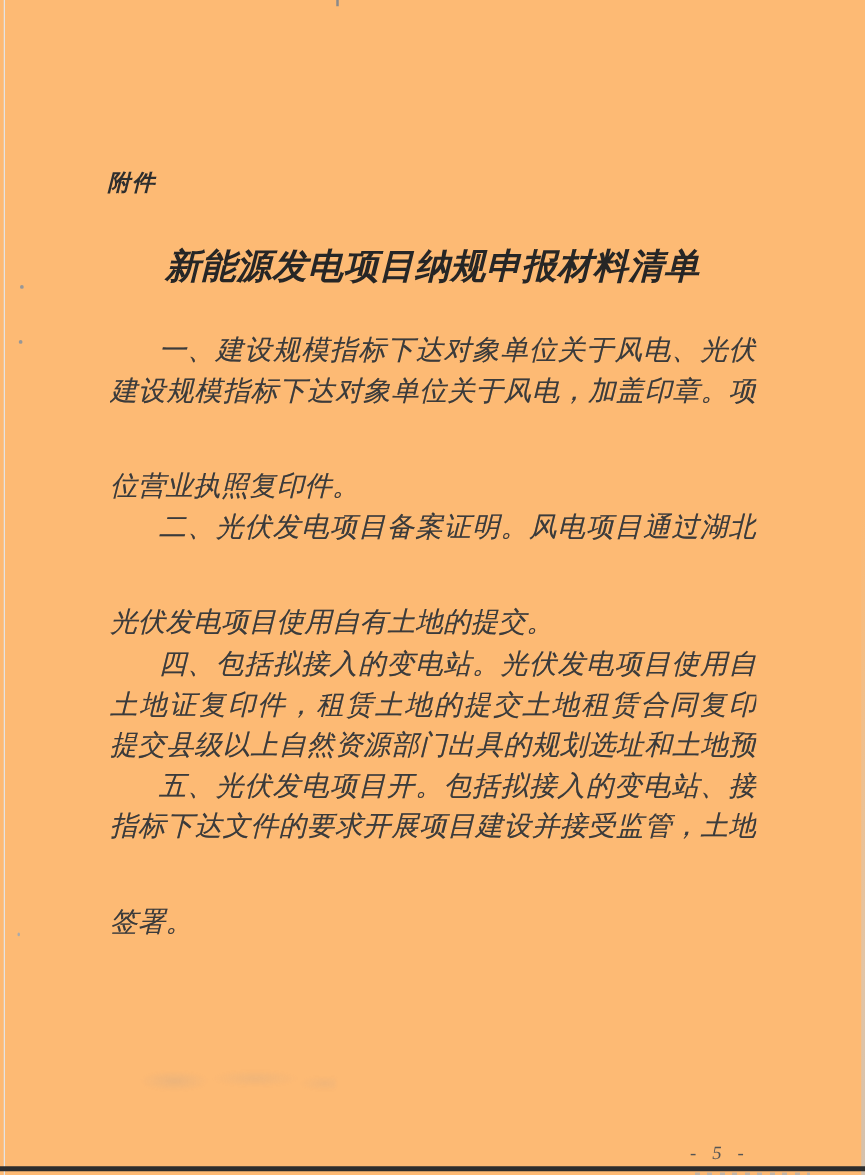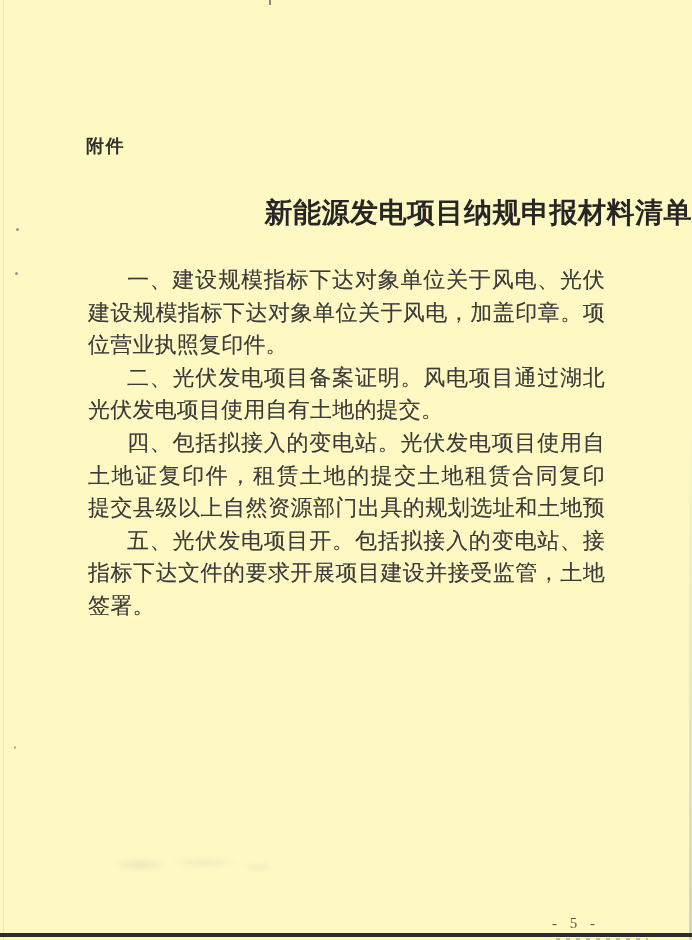--- a/index.html
+++ b/index.html
@@ -1,24 +1,25 @@
 <!DOCTYPE html>
 <html><head>
 <meta charset="utf-8">
 <style>
   html, body { margin: 0; padding: 0; background: #ffffff; }
 
   .page {
     position: relative;
     width: 692px;
     height: 940px;
-    background: #fef9c3;
+    background: #fdba74;
     overflow: hidden;
     font-family: "Liberation Serif", "DejaVu Serif", serif;
     color: #3b3b3b;
+    font-style: italic;
   }
 
   
   .left-edge-line {
     position: absolute; left: 3px; top: 0; width: 1px; height: 940px;
     background: #e4e4e4;
   }
   .right-edge-shade {
     position: absolute; right: 0; top: 400px; width: 3px; height: 540px;
     background: linear-gradient(180deg, rgba(220,220,220,0) 0%, rgba(205,205,205,.55) 70%, rgba(195,195,195,.7) 100%);
@@ -52,34 +53,34 @@
   
   .attachment-label {
     position: absolute; left: 86px; top: 134px;
     font-size: 18px; font-weight: 700; letter-spacing: 1.5px;
     color: #2e2e2e;
     font-family: "Liberation Sans", "DejaVu Sans", sans-serif;
   }
 
   .doc-title {
     position: absolute; left: 0; top: 194px; width: 692px;
-    text-align: right;
+    text-align: center;
     font-size: 28px; font-weight: 700; letter-spacing: .5px;
     color: #262626;
   }
 
   .doc-body {
     position: absolute; left: 88px; top: 264px; width: 517px;
     font-size: 22px; line-height: 32.6px; letter-spacing: .2px;
     color: #3b3b3b;
     text-shadow: 0 0 .4px rgba(70,70,70,.45);
   }
   .bline { text-align: justify; text-align-last: justify; height: 32.6px; overflow: hidden; }
   .bline.first { padding-left: 39px; }
-  .bline.last { text-align-last: left; }
+  .bline.last { text-align-last: left; margin-top: 44px; }
 
   .page-number {
     position: absolute; left: 552px; top: 915px;
     font-size: 15px; letter-spacing: 2.5px; word-spacing: 4px;
     color: #555555;
   }
 </style>
 </head>
 <body>
 

